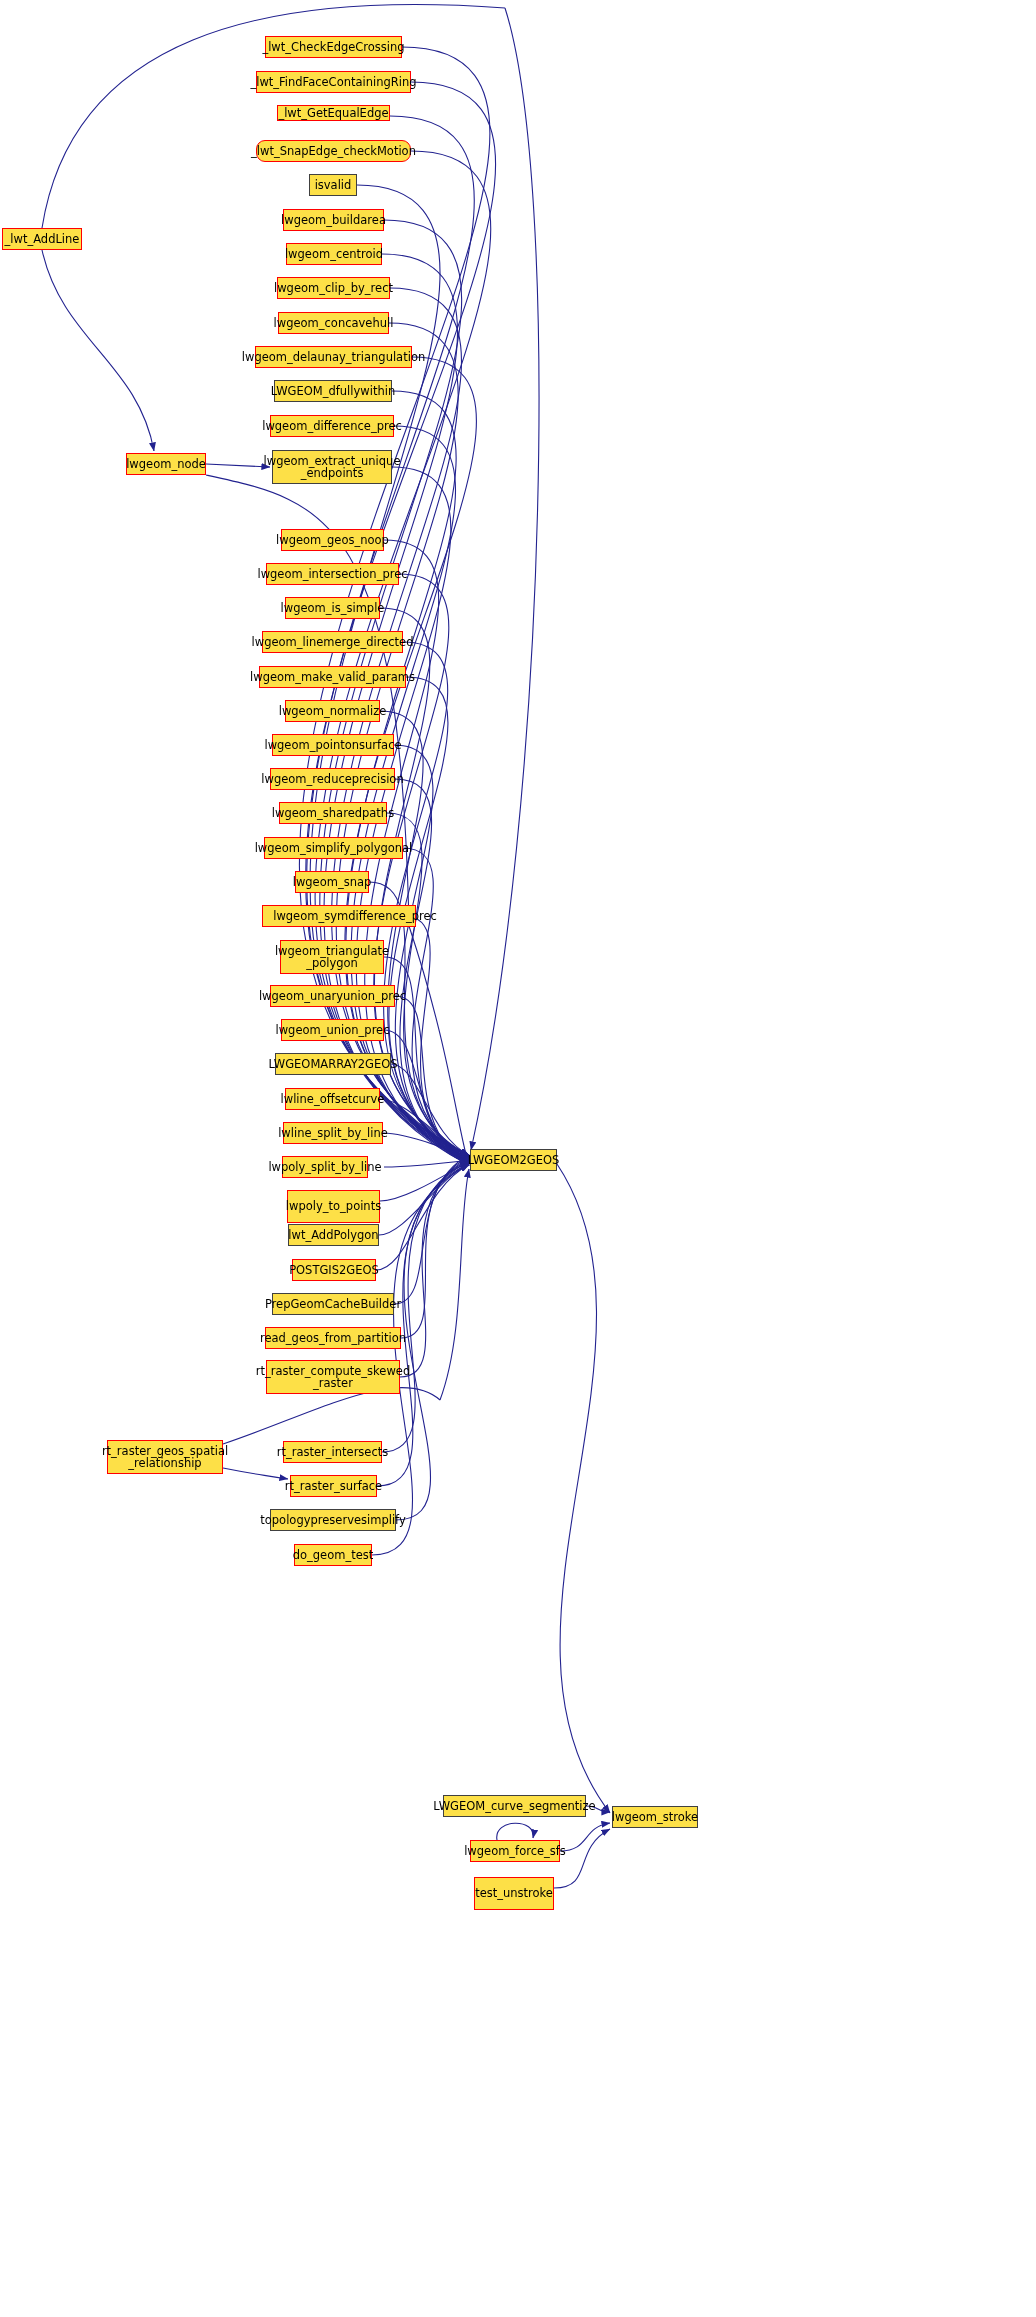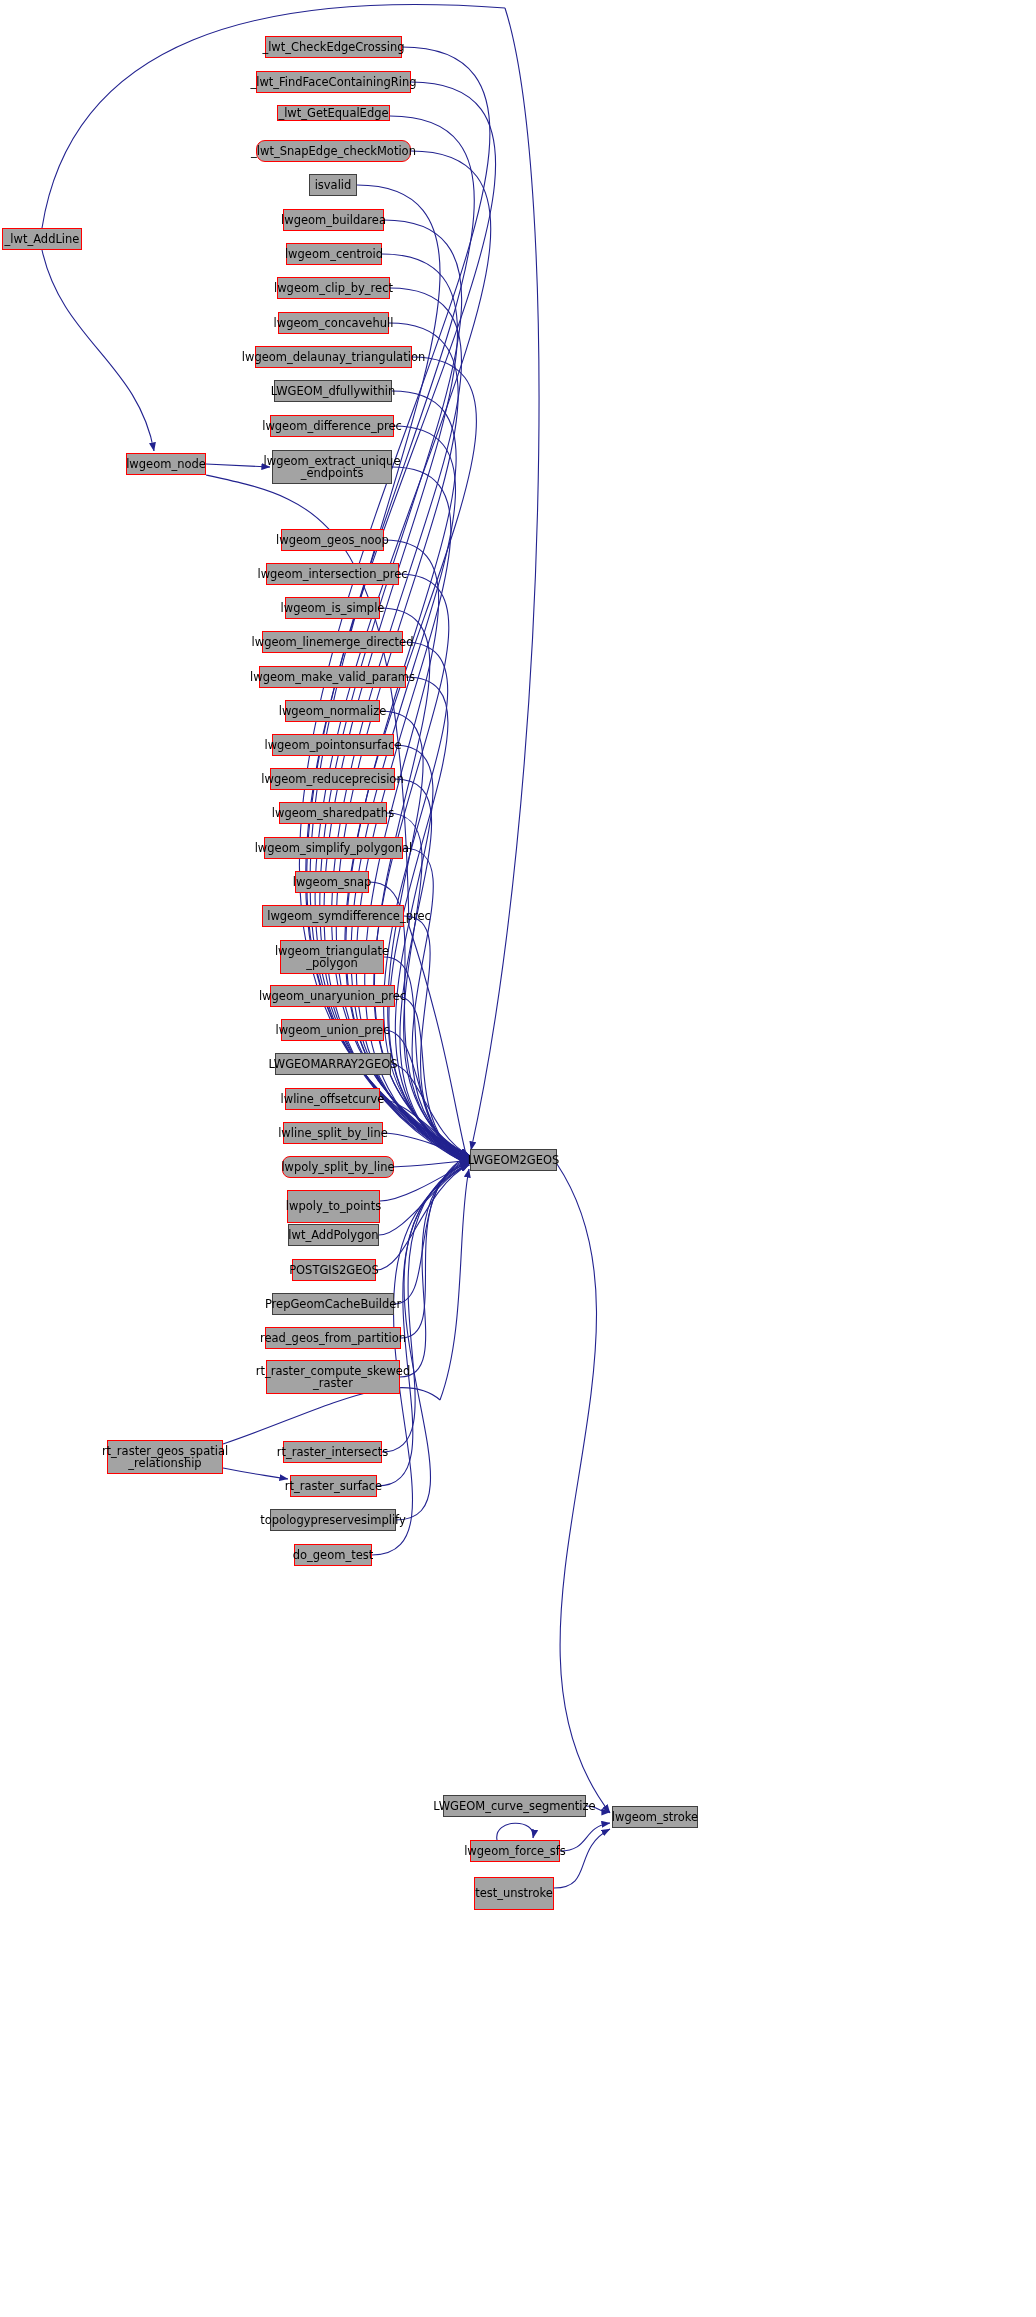--- a/index.html
+++ b/index.html
@@ -1,20 +1,20 @@
 <!DOCTYPE html>
 <html><head>
 <meta charset="utf-8">
 <style>
   html,body{margin:0;padding:0;background:#ffffff;}
   body{font-family:"DejaVu Sans",sans-serif;}
   #canvas{position:relative;width:1036px;height:2317px;background:#ffffff;overflow:hidden;}
   #edges{position:absolute;left:0;top:0;width:1036px;height:2317px;pointer-events:none;}
   .node{position:absolute;box-sizing:border-box;display:flex;align-items:center;justify-content:center;
-        text-align:center;background:#a3a3a3;line-height:1.05;
+        text-align:center;background:#fde047;line-height:1.05;
         font-family:"DejaVu Sans",sans-serif;font-size:11.5px;color:#000000;
         white-space:pre;}
   .node.red{border:1.2px solid #ff0000;}
   .node.black{border:1.4px solid #404040;}
 </style>
 </head>
 <body>
 
 <div id="canvas">
   <svg id="edges" viewBox="0 0 1036 2317" xmlns="http://www.w3.org/2000/svg">
@@ -102,29 +102,29 @@
     <div class="node red" style="left: 266px; top: 563px; width: 133px; height: 22px;">lwgeom_intersection_prec</div>
     <div class="node red" style="left: 285px; top: 597px; width: 95px; height: 22px;">lwgeom_is_simple</div>
     <div class="node red" style="left: 262px; top: 631px; width: 141px; height: 22px;">lwgeom_linemerge_directed</div>
     <div class="node red" style="left: 259px; top: 666px; width: 147px; height: 22px;">lwgeom_make_valid_params</div>
     <div class="node red" style="left: 285px; top: 700px; width: 95px; height: 22px;">lwgeom_normalize</div>
     <div class="node red" style="left: 272px; top: 734px; width: 122px; height: 22px;">lwgeom_pointonsurface</div>
     <div class="node red" style="left: 270px; top: 768px; width: 125px; height: 22px;">lwgeom_reduceprecision</div>
     <div class="node red" style="left: 279px; top: 802px; width: 108px; height: 22px;">lwgeom_sharedpaths</div>
     <div class="node red" style="left: 264px; top: 837px; width: 139px; height: 22px;">lwgeom_simplify_polygonal</div>
     <div class="node red" style="left: 295px; top: 871px; width: 74px; height: 22px;">lwgeom_snap</div>
-    <div class="node red" style="left: 262px; top: 905px; width: 142px; height: 22px; padding-left: 32px;">lwgeom_symdifference_prec</div>
+    <div class="node red" style="left: 262px; top: 905px; width: 154px; height: 22px; padding-left: 32px;">lwgeom_symdifference_prec</div>
     <div class="node red" style="left: 280px; top: 940px; width: 104px; height: 34px;">lwgeom_triangulate
 _polygon</div>
     <div class="node red" style="left: 270px; top: 985px; width: 125px; height: 22px;">lwgeom_unaryunion_prec</div>
     <div class="node red" style="left: 281px; top: 1019px; width: 103px; height: 22px;">lwgeom_union_prec</div>
     <div class="node black" style="left: 275px; top: 1053px; width: 116px; height: 22px;">LWGEOMARRAY2GEOS</div>
     <div class="node red" style="left: 285px; top: 1088px; width: 95px; height: 22px;">lwline_offsetcurve</div>
     <div class="node red" style="left: 283px; top: 1122px; width: 100px; height: 22px;">lwline_split_by_line</div>
-    <div class="node red" style="left: 282px; top: 1156px; width: 112px; height: 22px; border-radius: 8px;">lwpoly_split_by_line</div>
+    <div class="node red" style="left: 282px; top: 1156px; width: 86px; height: 22px;">lwpoly_split_by_line</div>
     <div class="node red" style="left: 287px; top: 1190px; width: 93px; height: 33px;">lwpoly_to_points</div>
     <div class="node black" style="left: 288px; top: 1224px; width: 91px; height: 22px;">lwt_AddPolygon</div>
     <div class="node red" style="left: 292px; top: 1259px; width: 84px; height: 22px;">POSTGIS2GEOS</div>
     <div class="node black" style="left: 272px; top: 1293px; width: 122px; height: 22px;">PrepGeomCacheBuilder</div>
     <div class="node red" style="left: 265px; top: 1327px; width: 136px; height: 22px;">read_geos_from_partition</div>
     <div class="node red" style="left: 266px; top: 1360px; width: 134px; height: 34px;">rt_raster_compute_skewed
 _raster</div>
     <div class="node red" style="left: 107px; top: 1440px; width: 116px; height: 34px;">rt_raster_geos_spatial
 _relationship</div>
     <div class="node red" style="left: 283px; top: 1441px; width: 99px; height: 22px;">rt_raster_intersects</div>

